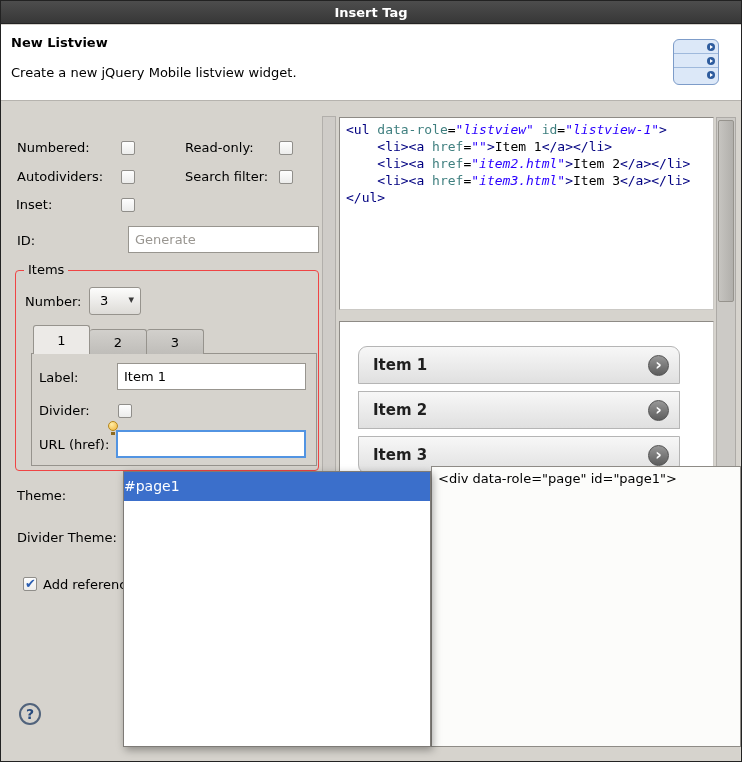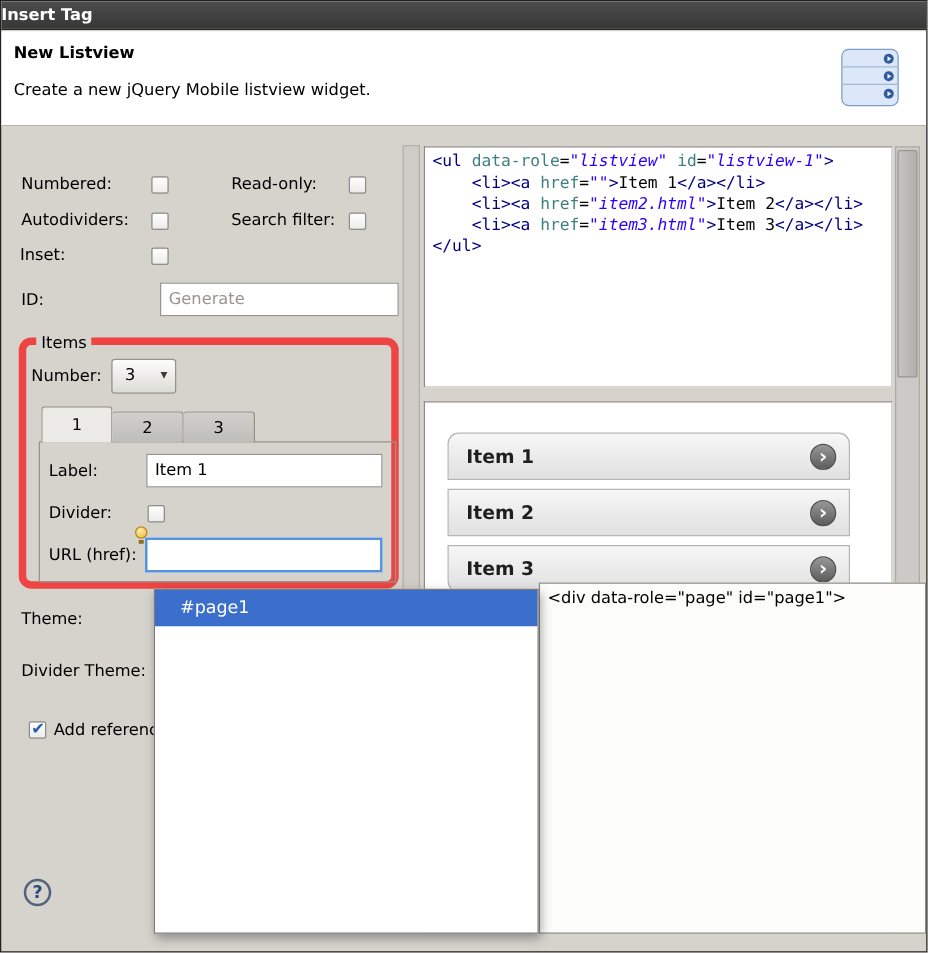--- a/index.html
+++ b/index.html
@@ -5,21 +5,21 @@
   * { margin:0; padding:0; box-sizing:border-box; }
   html,body { background:#9a9a9a; }
   body { font-family:"DejaVu Sans","Liberation Sans",sans-serif; }
 
   .window { position:relative; width:742px; height:762px; background:#d6d3cd;
             border:1px solid #222; overflow:hidden; }
 
   
   .titlebar { position:absolute; left:0; top:0; width:100%; height:23px;
               background:linear-gradient(#4d4d4d,#373737); color:#fff;
-              font-size:13px; font-weight:bold; line-height:23px;
+              font-size:13px; font-weight:bold; text-align:center; line-height:23px;
               border-bottom:1px solid #232323; }
 
   
   .header { position:absolute; left:0; top:24px; width:740px; height:76px;
             background:#ffffff; border-bottom:1px solid #b6b3ae; }
   .hdr-title { position:absolute; left:10px; top:10px; font-size:13px; font-weight:bold; color:#000; }
   .hdr-sub   { position:absolute; left:10px; top:40px; font-size:13px; color:#000;text-align:center; }
   .hdr-icon  { position:absolute; right:22px; top:14px; width:46px; height:46px;
                border:1px solid #7d9cc9; border-radius:6px; background:#dce8f8; overflow:hidden; }
   .hdr-icon .irow { height:14px; border-bottom:1px solid #9fb9dc; position:relative; }
@@ -36,21 +36,21 @@
               background:linear-gradient(#fefefe,#ececeb);
               border:1px solid #908e8a; border-radius:2px; }
   .checkbox.checked::after { content:"✔"; position:absolute; left:1px; top:-2px;
               font-size:13px; font-weight:bold; color:#2a5db0; }
   .ti { position:absolute; border:1px solid #98958f; background:#fff; color:#000;
         font-family:"DejaVu Sans","Liberation Sans",sans-serif; font-size:13px;
         padding:0 6px; outline:none; }
   .ti::placeholder { color:#999691; }
   .ti.focused { border:2px solid #5294e2; }
 
-  .group { position:absolute; border:6px solid #ef4444; border-radius:10px; }
+  .group { position:absolute; border:1px solid #ef4444; border-radius:4px; }
   .group-legend { position:absolute; left:8px; top:-9px; padding:0 4px;
                   background:#d6d3cd; font-size:13px; color:#000; }
 
   .combo { position:absolute; background:linear-gradient(#fdfdfc,#dddbd7);
            border:1px solid #96938d; border-radius:3px; font-size:13px; color:#000; }
   .combo-value { position:absolute; left:10px; top:5px; }
   .combo-arrow { position:absolute; right:6px; top:5px; font-size:11px; color:#3a3a3a; }
 
   .tabs { position:absolute; left:32px; top:324px; height:29px; display:flex;
           align-items:flex-end; z-index:3; }
@@ -110,21 +110,21 @@
   .pv-label { margin-left:14px; font-size:15px; font-weight:bold; color:#1f1f1f; }
   .pv-chevron { position:absolute; right:10px; top:8px; width:21px; height:21px;
             border-radius:50%; background:linear-gradient(#979797,#5d5d5d);
             border:1px solid #505050; color:#fff; font-size:16px; font-weight:bold;
             text-align:center; line-height:18px; }
 
   
   .ac { position:absolute; left:122px; top:470px; width:308px; height:276px;
         background:#fff; border:1px solid #7e7b77; z-index:20;
         box-shadow:2px 3px 8px rgba(0,0,0,0.35); }
-  .ac-item { height:29px; line-height:29px; padding-left:20px; font-size:14px; color:#000; }
+  .ac-item { height:29px; line-height:29px; padding-left:0; font-size:14px; color:#000; }
   .ac-item.selected { background:#3b6fcb; color:#fff; }
 
   
   .tip { position:absolute; left:430px; top:465px; width:310px; height:281px;
          background:#fcfcfa; border:1px solid #8e8b86; z-index:19;
          padding:4px 6px; font-size:13px; color:#000; }
 </style>
 </head>
 <body>
 

